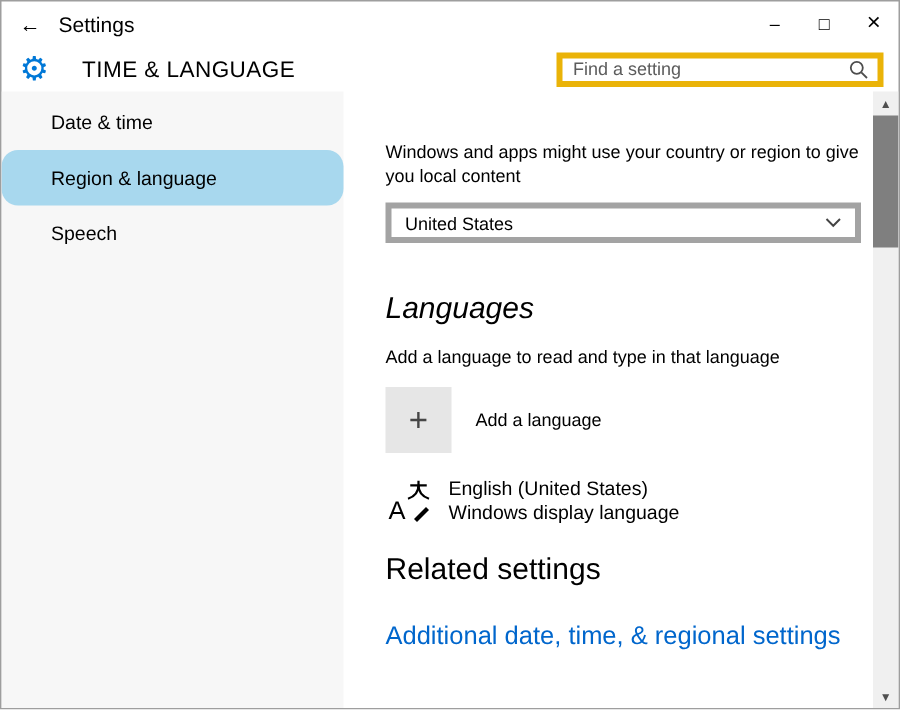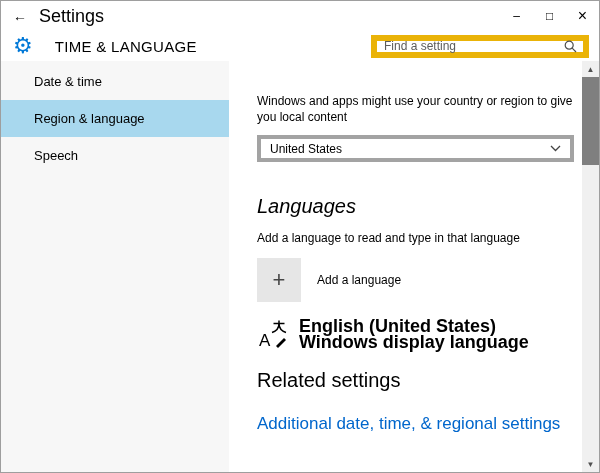--- a/index.html
+++ b/index.html
@@ -6,61 +6,61 @@
   html,body { width:600px; height:473px; }
   body { font-family:"Liberation Sans", sans-serif; background:#fff; color:#000; }
 
   .window { width:600px; height:473px; border:1px solid #9e9e9e; background:#fff;
             display:flex; flex-direction:column; overflow:hidden; }
 
   
   .titlebar { height:30px; flex-shrink:0; display:flex; align-items:center; }
   .back-btn { width:38px; height:100%; display:flex; align-items:center; justify-content:center;
               font-size:14px; cursor:default; }
-  .win-title { font-size:18px; }
+  .win-title { font-size:14px; }
   .win-controls { margin-left:auto; display:flex; height:100%; }
   .win-btn { width:33px; height:100%; display:flex; align-items:center; justify-content:center; }
   .win-btn.min span { font-size:12px; }
   .win-btn.max span { font-size:12px; }
   .win-btn.close span { font-size:16px; }
 
   
   .header { height:30px; flex-shrink:0; display:flex; align-items:center; padding:0 10px; }
   .gear { font-size:22px; line-height:22px; color:var(--accent,#0078d7); margin:0 2px; }
   .app-title { font-size:15px; margin-left:20px; letter-spacing:.3px; }
-  .search-box { margin-left:auto; width:218px; height:23px; border:6px solid #eab308;
+  .search-box { margin-left:auto; width:218px; height:23px; border:4px solid #eab308;
                 display:flex; align-items:center; background:#fff; }
   .search-box input { flex:1; min-width:0; border:none; outline:none; font:12px "Liberation Sans",sans-serif;
                       padding:0 7px; background:transparent; color:#000; }
   .search-box input::placeholder { color:#5c5c5c; }
   .search-box svg { margin-right:6px; flex-shrink:0; }
 
   
   .body-row { flex:1; display:flex; min-height:0; }
 
   .sidebar { width:228px; flex-shrink:0; background:#f7f7f7; padding-top:2px; }
   .side-item { height:37px; display:flex; align-items:center; padding-left:33px; font-size:13px; }
-  .side-item.selected { background:var(--selected-item-bg,#a8d8ee); }
+  .side-item.selected { background:var(--selected-item-bg,#a8d8ee);border-radius:11px; }
 
   .content { flex:1; padding:20px 8px 0 28px; min-width:0; }
   .section-heading { font-size:20px; font-weight:400; line-height:24px; }
   .desc { font-size:12px; line-height:16px; max-width:334px; margin-top:12px; }
 
   .dropdown { margin-top:10px; height:27px; border:4px solid #a3a3a3; background:#fff;
               display:flex; align-items:center; justify-content:space-between;
               padding:0 9px; font-size:12px; width:100%; }
 
   .languages-heading { margin-top:32px;font-style:italic; }
   .add-lang { margin-top:12px; display:flex; align-items:center; }
   .plus-box { width:44px; height:44px; background:#e6e6e6; display:flex; align-items:center;
               justify-content:center; font-size:22px; color:#464646; }
   .add-label { margin-left:16px; font-size:12px; }
 
   .lang-item { margin-top:16px; display:flex; align-items:center; }
-  .lang-text { margin-left:12px; font-size:18px; line-height:16px;font-weight:bold; }
+  .lang-text { margin-left:12px; font-size:13px; line-height:16px; }
 
   .related-heading { margin-top:18px; }
   .link { display:inline-block; margin-top:22px; font-size:17px; color:var(--link,#0066cc);
           text-decoration:none; cursor:pointer; }
 
   
   .scrollbar { width:17px; flex-shrink:0; background:#f0f0f0; display:flex; flex-direction:column;
                align-items:center; }
   .sb-btn { width:100%; height:16px; display:flex; align-items:center; justify-content:center;
             font-size:8px; color:#505050; }

